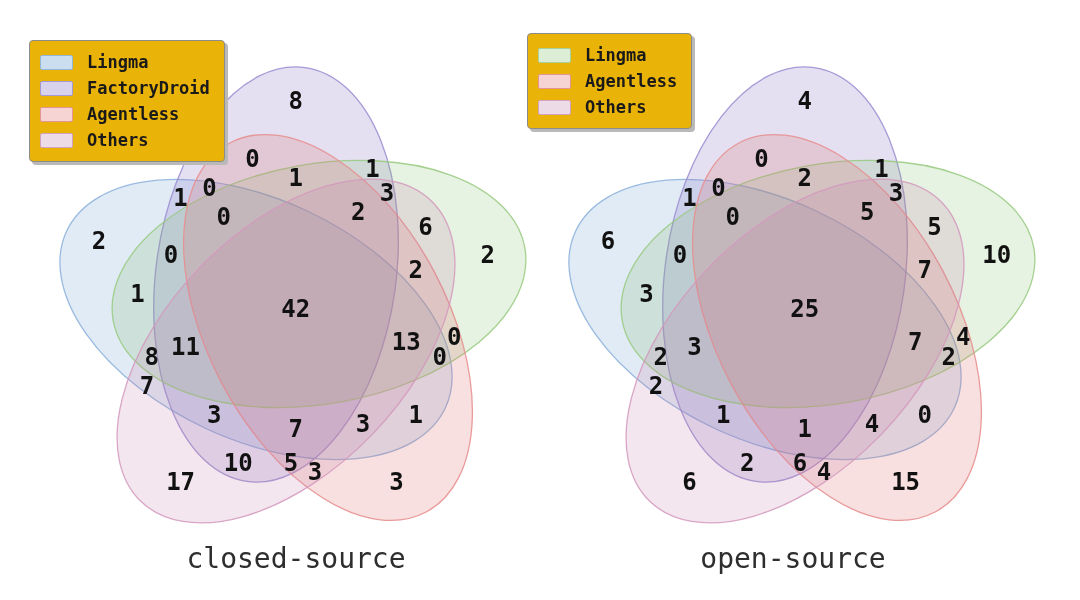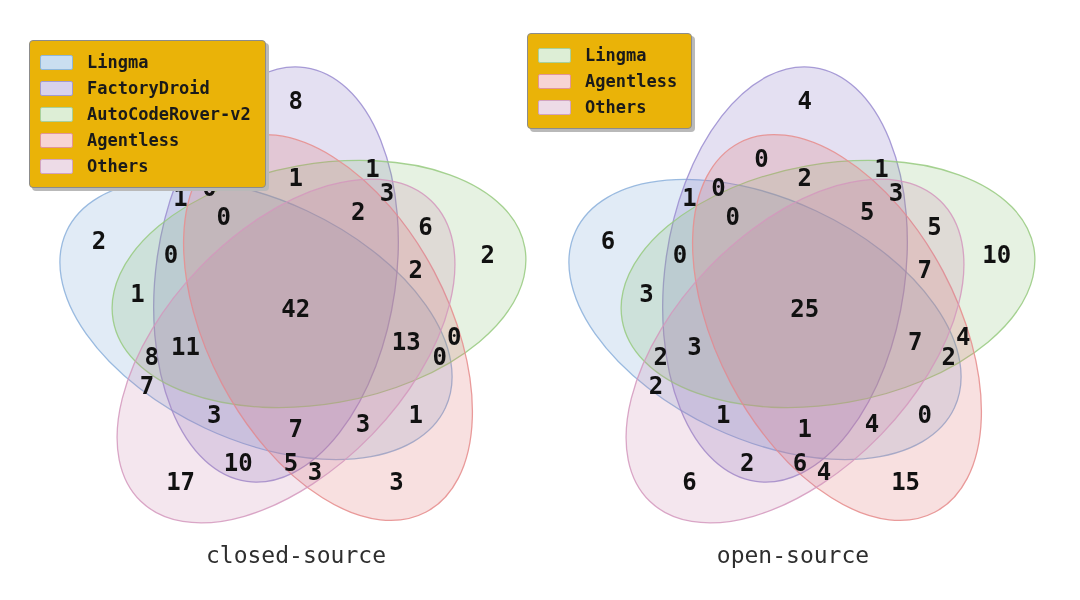--- a/index.html
+++ b/index.html
@@ -18,21 +18,21 @@
   .labels text{font-family:"DejaVu Sans Mono",monospace;font-weight:bold;font-size:24px;
                fill:#111;text-anchor:middle;dominant-baseline:central;}
   .legend{position:absolute;top:40px;left:29px;background:#eab308;border:1px solid #8c8c8c;
           border-radius:4px;box-shadow:3px 3px 0 #b9b9b9;padding:8px 14px 8px 10px;z-index:5;text-align:center;}
   #p1 .legend{top:33px;left:18px;}
   .lrow{display:flex;align-items:center;gap:14px;height:26px;}
   .swatch{width:33px;height:15px;border:1.5px solid;border-radius:2px;flex:none;box-sizing:border-box;}
   .llabel{font-family:"DejaVu Sans Mono",monospace;font-weight:bold;font-size:17px;
           color:#1a1a1a;white-space:pre;line-height:1;}
   .caption{position:absolute;top:542px;left:26px;width:540px;text-align:center;
-           font-family:"DejaVu Sans Mono",monospace;font-size:23px;color:#2e2e2e;}
+           font-family:"DejaVu Sans Mono",monospace;font-size:28px;color:#2e2e2e;}
   #p1 .caption{left:14px;}
 </style>
 </head>
 <body>
 
 <div id="stage">
 
   <div class="panel" id="p0">
     <svg class="venn" width="540" height="600" viewBox="0 0 540 600">
       <g class="ellipses">
@@ -77,24 +77,20 @@
         </g>
     </svg>
     <div class="legend">
         <div class="lrow">
           <span class="swatch" style="background: rgb(202, 222, 240); border-color: rgb(143, 183, 218);"></span>
           <span class="llabel">Lingma</span>
         </div>
         <div class="lrow">
           <span class="swatch" style="background: rgb(216, 210, 236); border-color: rgb(162, 154, 208);"></span>
           <span class="llabel">FactoryDroid</span>
-        </div>
-        <div class="lrow">
-          <span class="swatch" style="background: rgb(221, 238, 214); border-color: rgb(168, 208, 155);"></span>
-          <span class="llabel">AutoCodeRover-v2</span>
         </div>
         <div class="lrow">
           <span class="swatch" style="background: rgb(247, 212, 212); border-color: rgb(227, 149, 149);"></span>
           <span class="llabel">Agentless</span>
         </div>
         <div class="lrow">
           <span class="swatch" style="background: rgb(237, 219, 231); border-color: rgb(210, 163, 192);"></span>
           <span class="llabel">Others</span>
         </div>
       </div>

